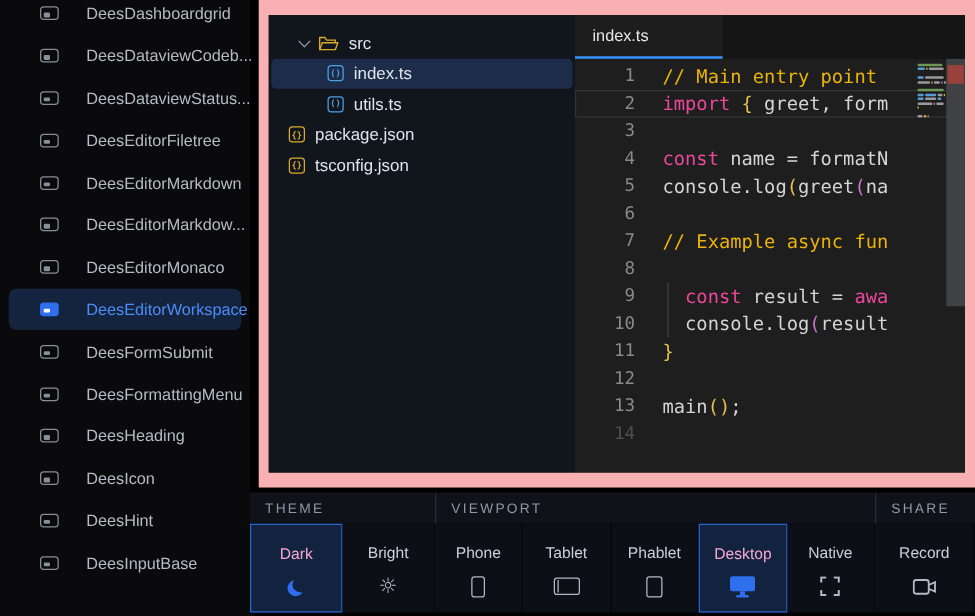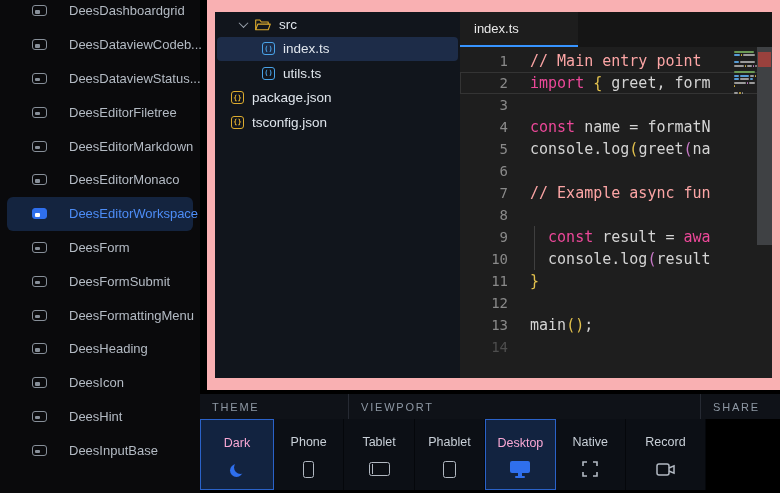--- a/index.html
+++ b/index.html
@@ -17,21 +17,21 @@
   .w-icon{width:15px;height:11px;border:1.5px solid #878f99;border-radius:3px;position:relative;box-sizing:border-box;}
   .w-icon::after{content:"";position:absolute;left:1.5px;bottom:1.5px;width:5px;height:3.5px;background:#878f99;border-radius:1px;}
   .side-item.sel .w-icon{border-color:#2f6fed;background:#2f6fed;}
   .side-item.sel .w-icon::after{background:#fff;}
 
   
   #preview{position:absolute;left:207px;top:0;width:573px;height:390px;box-sizing:border-box;
     border:8px solid #f9b0b2;border-top-width:12px;border-bottom-width:12px;background:#11151c;display:flex;}
 
   
-  #filetree{width:245px;flex:0 0 auto;background:#11151c;box-sizing:border-box;}
+  #filetree{width:245px;flex:0 0 auto;background:#11151c;padding-top:10px;box-sizing:border-box;}
   .tree-row{height:24.5px;display:flex;align-items:center;margin:0 2px;border-radius:4px;cursor:pointer;
     color:#dfe5ec;font-size:13.5px;white-space:nowrap;}
   .tree-row.sel{background:#1d2c48;}
   .tree-row .t-label{margin-left:8px;}
   .chev{width:6px;height:6px;border-right:1.5px solid #9aa2ac;border-bottom:1.5px solid #9aa2ac;
     transform:rotate(45deg) translate(-1px,-1px);margin-left:9px;flex:0 0 auto;}
   .folder-svg{margin-left:8px;flex:0 0 auto;display:block;}
   .ficon{width:13px;height:13px;border-radius:3px;border:1.3px solid;box-sizing:border-box;flex:0 0 auto;
     font-family:"DejaVu Sans Mono",monospace;font-size:7px;font-weight:bold;
     display:flex;align-items:center;justify-content:center;}
@@ -45,21 +45,21 @@
   #tabbar{height:35px;background:#151515;display:flex;flex:0 0 auto;}
   .tab{width:118px;background:#1d1d1d;color:#e8e8e8;font-size:13px;display:flex;align-items:center;
     padding-left:14px;box-sizing:border-box;border-bottom:2px solid #3794ff;cursor:pointer;}
   #codearea{position:relative;flex:1 1 auto;overflow:hidden;padding-top:3px;}
   .code-line{position:relative;height:22px;line-height:22px;font-family:"DejaVu Sans Mono",monospace;font-size:15px;white-space:pre;}
   .code-line.current{box-shadow:inset 0 1px 0 #343434, inset 0 -1px 0 #343434, inset 1px 0 0 #343434;}
   .ln{position:absolute;left:0;width:48px;text-align:right;color:#8a8a8a;font-size:14px;}
   .ln.dim{color:#4e4e4e;}
   .lc{position:absolute;left:70px;right:46px;overflow:hidden;}
   .guide-bar{position:absolute;left:74px;top:0;bottom:0;width:1px;background:#3f3f3f;}
-  .cm{color:#fca5a5;} .kw{color:#ec4899;} .tx{color:#d4d4d4;} .b1{color:#e2c14d;} .b2{color:#c678c6;}
+  .cm{color:#eab308;} .kw{color:#ec4899;} .tx{color:#d4d4d4;} .b1{color:#e2c14d;} .b2{color:#c678c6;}
 
   
   #minimap{position:absolute;top:0;right:15px;width:23px;bottom:0;padding-top:4px;}
   .mm-line{height:2px;margin-bottom:1.4px;display:flex;gap:1px;}
   .mm-seg{height:2px;border-radius:1px;}
   #vscroll{position:absolute;top:0;right:0;width:15px;bottom:0;}
   #vthumb{position:absolute;top:0;left:0;right:0;height:198px;background:#3f4144;}
   #vmarker{position:absolute;top:5px;left:1px;width:13px;height:15px;background:#99413d;}
 
   
@@ -110,29 +110,29 @@
         <div class="side-item">
           <span class="w-icon"></span>
           <span class="s-label">DeesEditorFiletree</span>
         </div>
         <div class="side-item">
           <span class="w-icon"></span>
           <span class="s-label">DeesEditorMarkdown</span>
         </div>
         <div class="side-item">
           <span class="w-icon"></span>
+          <span class="s-label">DeesEditorMarkdow...</span>
+        </div>
+        <div class="side-item">
+          <span class="w-icon"></span>
           <span class="s-label">DeesEditorMonaco</span>
         </div>
         <div class="side-item sel">
           <span class="w-icon"></span>
           <span class="s-label">DeesEditorWorkspace</span>
-        </div>
-        <div class="side-item">
-          <span class="w-icon"></span>
-          <span class="s-label">DeesForm</span>
         </div>
         <div class="side-item">
           <span class="w-icon"></span>
           <span class="s-label">DeesFormSubmit</span>
         </div>
         <div class="side-item">
           <span class="w-icon"></span>
           <span class="s-label">DeesFormattingMenu</span>
         </div>
         <div class="side-item">
@@ -278,20 +278,26 @@
           <span>SHARE</span>
         </div>
       </div>
     <div id="tb-btns">
         <div class="tb-btn sel" style="width: 74px;">
           <span class="b-label">Dark</span>
           <span class="b-icon">
             <span class="ic-moon"></span>
           </span>
         </div>
+        <div class="tb-btn" style="width: 74px;">
+          <span class="b-label">Bright</span>
+          <span class="b-icon">
+            <span class="ic-sun">☼</span>
+          </span>
+        </div>
         <div class="tb-btn" style="width: 70.4px;">
           <span class="b-label">Phone</span>
           <span class="b-icon">
             <span class="ic-phone"></span>
           </span>
         </div>
         <div class="tb-btn" style="width: 70.4px;">
           <span class="b-label">Tablet</span>
           <span class="b-icon">
             <span class="ic-tablet"></span>

